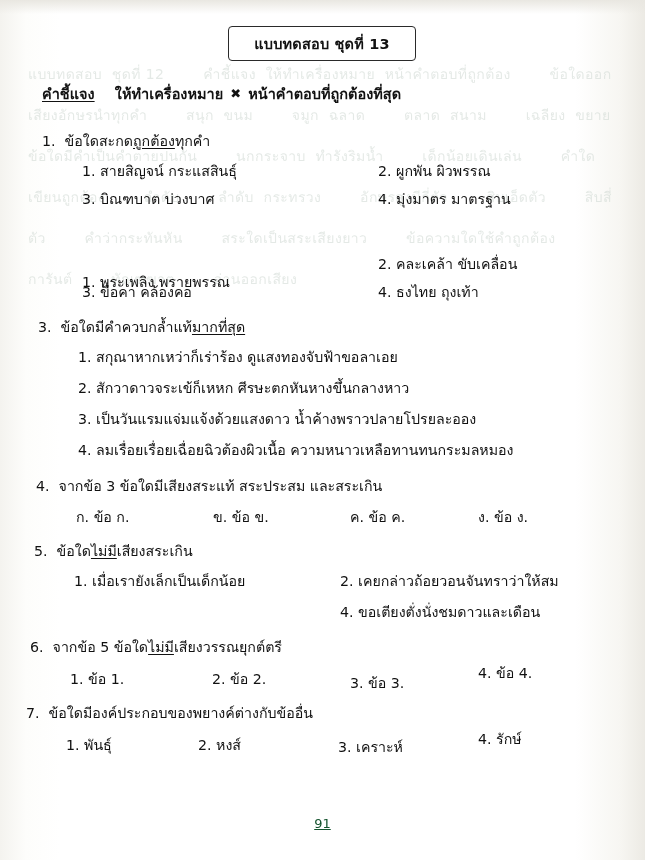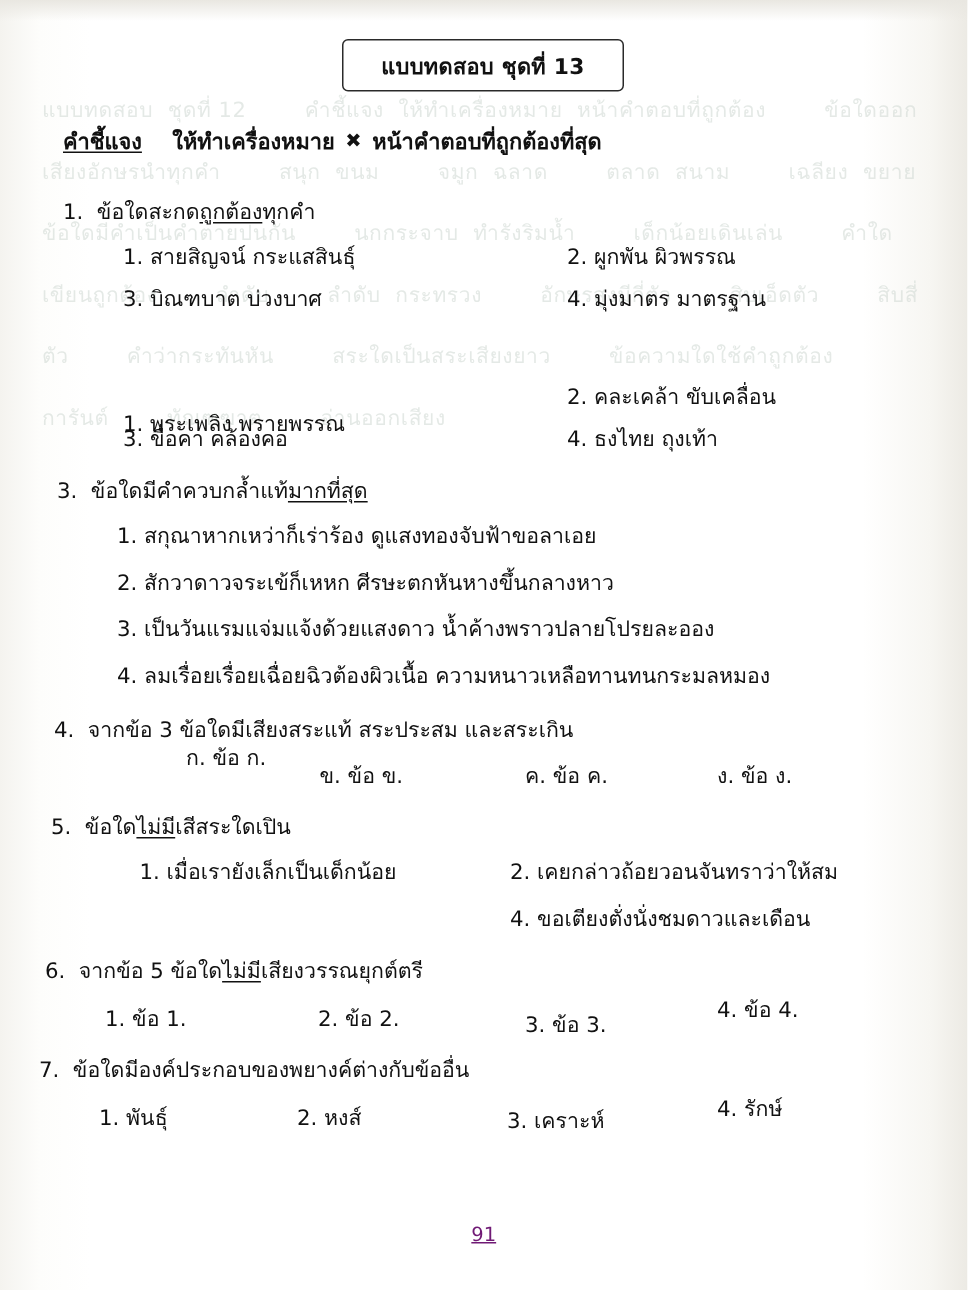--- a/index.html
+++ b/index.html
@@ -110,21 +110,21 @@
     font-size: 14.2px;
     color: #111;
     white-space: nowrap;
   }
   .page-number {
     position: absolute;
     left: 0; right: 0;
     top: 816px;
     text-align: center;
     font-size: 13px;
-    color: #701a75;
+    color: #14532d;
     text-decoration: underline;
   }
 </style>
 </head>
 <body>
 
 <div class="page"></div>
 
 <div class="ghost">แบบทดสอบ  ชุดที่ 12        คำชี้แจง  ให้ทำเครื่องหมาย  หน้าคำตอบที่ถูกต้อง        ข้อใดออกเสียงอักษรนำทุกคำ        สนุก  ขนม        จมูก  ฉลาด        ตลาด  สนาม        เฉลียง  ขยาย        ข้อใดมีคำเป็นคำตายปนกัน        นกกระจาบ  ทำรังริมน้ำ        เด็กน้อยเดินเล่น        คำใดเขียนถูกต้อง        ลำดับ        ลำดับ  กระทรวง        อักษรสูงมีกี่ตัว        สิบเอ็ดตัว        สิบสี่ตัว        คำว่ากระทันหัน        สระใดเป็นสระเสียงยาว        ข้อความใดใช้คำถูกต้อง        การันต์        ทัณฑฆาต        อ่านออกเสียง</div>
 
@@ -186,38 +186,38 @@
     <span>3.</span>&nbsp;<span>เป็นวันแรมแจ่มแจ้งด้วยแสงดาว  น้ำค้างพราวปลายโปรยละออง</span>
   </div>
   <div class="opt" style="left:78px; top:439px;">
     <span>4.</span>&nbsp;<span>ลมเรื่อยเรื่อยเฉื่อยฉิวต้องผิวเนื้อ  ความหนาวเหลือทานทนกระมลหมอง</span>
   </div>
 
   <div class="q q-stem" style="left:36px; top:475px;">
     <span>4.</span>
     <span>&nbsp;</span><span>จากข้อ 3  ข้อใดมีเสียงสระแท้  สระประสม  และสระเกิน</span>
   </div>
-  <div class="opt" style="left:76px; top:494px;margin-left:48px;">
+  <div class="opt" style="left:76px; top:506px;">
     <span>ก.</span>&nbsp;<span>ข้อ ก.</span>
   </div>
   <div class="opt" style="left:213px; top:506px;">
     <span>ข.</span>&nbsp;<span>ข้อ ข.</span>
   </div>
   <div class="opt" style="left:350px; top:506px;">
     <span>ค.</span>&nbsp;<span>ข้อ ค.</span>
   </div>
   <div class="opt" style="left:478px; top:506px;">
     <span>ง.</span>&nbsp;<span>ข้อ ง.</span>
   </div>
 
   <div class="q q-stem" style="left:34px; top:540px;">
     <span>5.</span>
-    <span>&nbsp;</span><span>ข้อใด</span><span class="u">ไม่มี</span><span>เสีสระใดเปิน</span>
-  </div>
-  <div class="opt" style="left:74px; top:570px;margin-left:19px;">
+    <span>&nbsp;</span><span>ข้อใด</span><span class="u">ไม่มี</span><span>เสียงสระเกิน</span>
+  </div>
+  <div class="opt" style="left:74px; top:570px;">
     <span>1.</span>&nbsp;<span>เมื่อเรายังเล็กเป็นเด็กน้อย</span>
   </div>
   <div class="opt" style="left:340px; top:570px;">
     <span>2.</span>&nbsp;<span>เคยกล่าวถ้อยวอนจันทราว่าให้สม</span>
   </div>
   <div class="opt" style="left:340px; top:601px;">
     <span>4.</span>&nbsp;<span>ขอเตียงตั่งนั่งชมดาวและเดือน</span>
   </div>
 
   <div class="q q-stem" style="left:30px; top:636px;">

